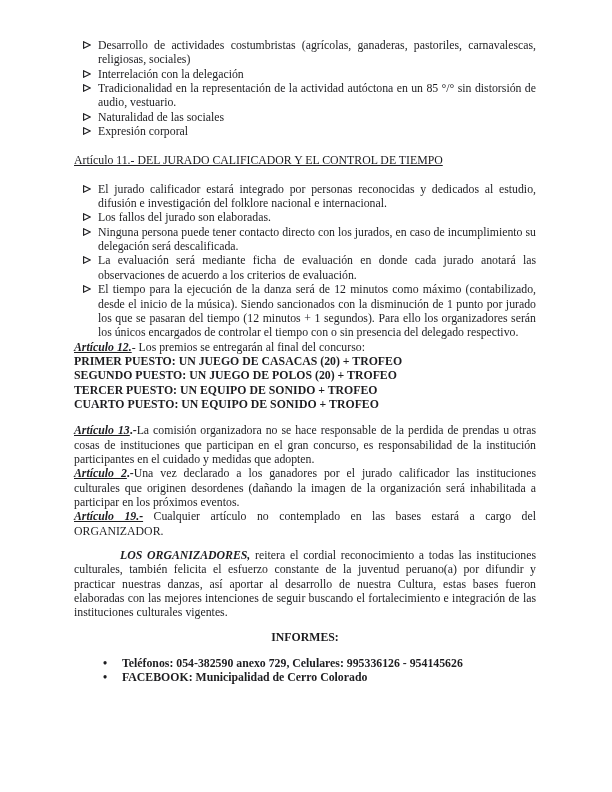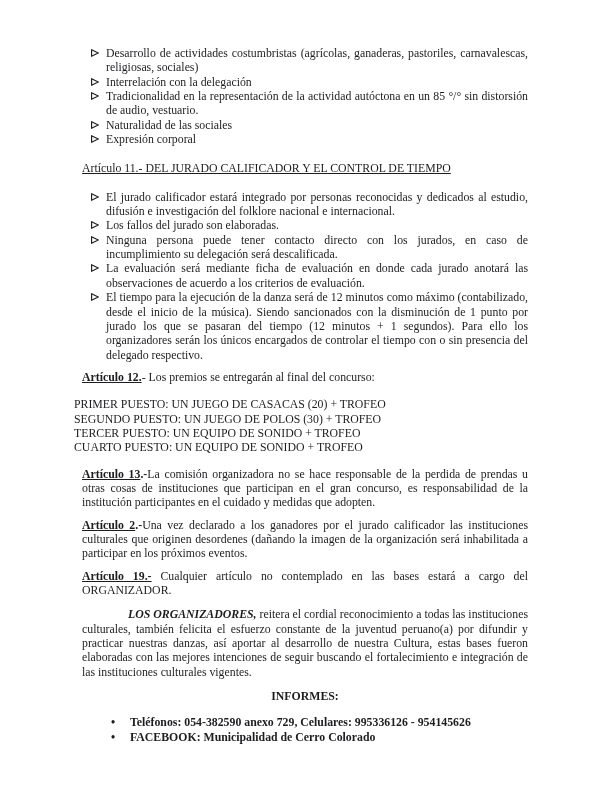--- a/index.html
+++ b/index.html
@@ -10,21 +10,21 @@
     margin: 0 auto;
     background: #ffffff;
     color: #1d1d20;
     font-family: "Liberation Serif", "DejaVu Serif", serif;
     font-size: 11.8px;
     line-height: 14.35px;
     box-sizing: border-box;
     padding: 38px 76px 30px 74px;
     overflow: hidden;
   }
-  p, ul, h2 { margin: 8px; padding: 0; }
+  p, ul, h2 { margin: 0; padding: 0; }
   .just { text-align: justify; }
 
   
   ul.alist { list-style: none; }
   ul.alist li {
     position: relative;
     padding-left: 24px;
     text-align: justify;
   }
   .ab {
@@ -39,24 +39,24 @@
 
   
   h2.art-heading {
     font-size: 11.8px;
     font-weight: 400;
     text-decoration: underline;
     margin-top: 15px;
     margin-bottom: 14px;
   }
 
-  .lead { font-weight: 700; text-decoration: underline; }
+  .lead { font-weight: 700; text-decoration: underline; font-style: italic; }
   .sep-bold { font-weight: 700; }
 
-  .prizes { margin-top: 13px; font-weight: 400; }
+  .prizes { font-weight: 700; }
   .prizes .prize-line { text-align: left; }
 
   .art13 { margin-top: 12px; }
 
   .closing { margin-top: 10px; text-indent: 46px; }
   .closing .org-lead {
     font-weight: 700;
     font-style: italic;
   }
 
@@ -164,21 +164,21 @@
           </svg>
         </span>
       <span>El tiempo para la ejecución de la danza será de 12 minutos como máximo (contabilizado, desde el inicio de la música). Siendo sancionados con la disminución de 1 punto por jurado los que se pasaran del tiempo (12 minutos + 1 segundos). Para ello los organizadores serán los únicos encargados de controlar el tiempo con o sin presencia del delegado respectivo.</span>
     </li>
   </ul>
 
   <p class="just"><span class="lead">Artículo 12.</span><span>- </span><span>Los premios se entregarán al final del concurso:</span></p>
 
   <div class="prizes">
     <div class="prize-line">PRIMER PUESTO: UN JUEGO DE CASACAS (20) + TROFEO</div>
-    <div class="prize-line">SEGUNDO PUESTO: UN JUEGO DE POLOS (30) + TROFEO</div>
+    <div class="prize-line">SEGUNDO PUESTO: UN JUEGO DE POLOS (20) + TROFEO</div>
     <div class="prize-line">TERCER PUESTO:  UN EQUIPO DE SONIDO + TROFEO</div>
     <div class="prize-line">CUARTO PUESTO: UN EQUIPO DE SONIDO + TROFEO</div>
   </div>
 
   <p class="just art13"><span class="lead">Artículo 13</span><span class="sep-bold">.-</span><span>La comisión organizadora no se hace responsable de la perdida de prendas u otras cosas de instituciones que participan en el gran concurso, es responsabilidad de la institución participantes en el cuidado y medidas que adopten.</span></p>
 
   <p class="just"><span class="lead">Artículo 2</span><span class="sep-bold">.-</span><span>Una vez declarado a los ganadores por el jurado calificador las instituciones culturales que originen desordenes (dañando la imagen de la organización será inhabilitada a participar en los próximos eventos.</span></p>
 
   <p class="just"><span class="lead">Artículo 19.-</span><span> </span><span>Cualquier artículo no contemplado en las bases estará a cargo del ORGANIZADOR.</span></p>
 

